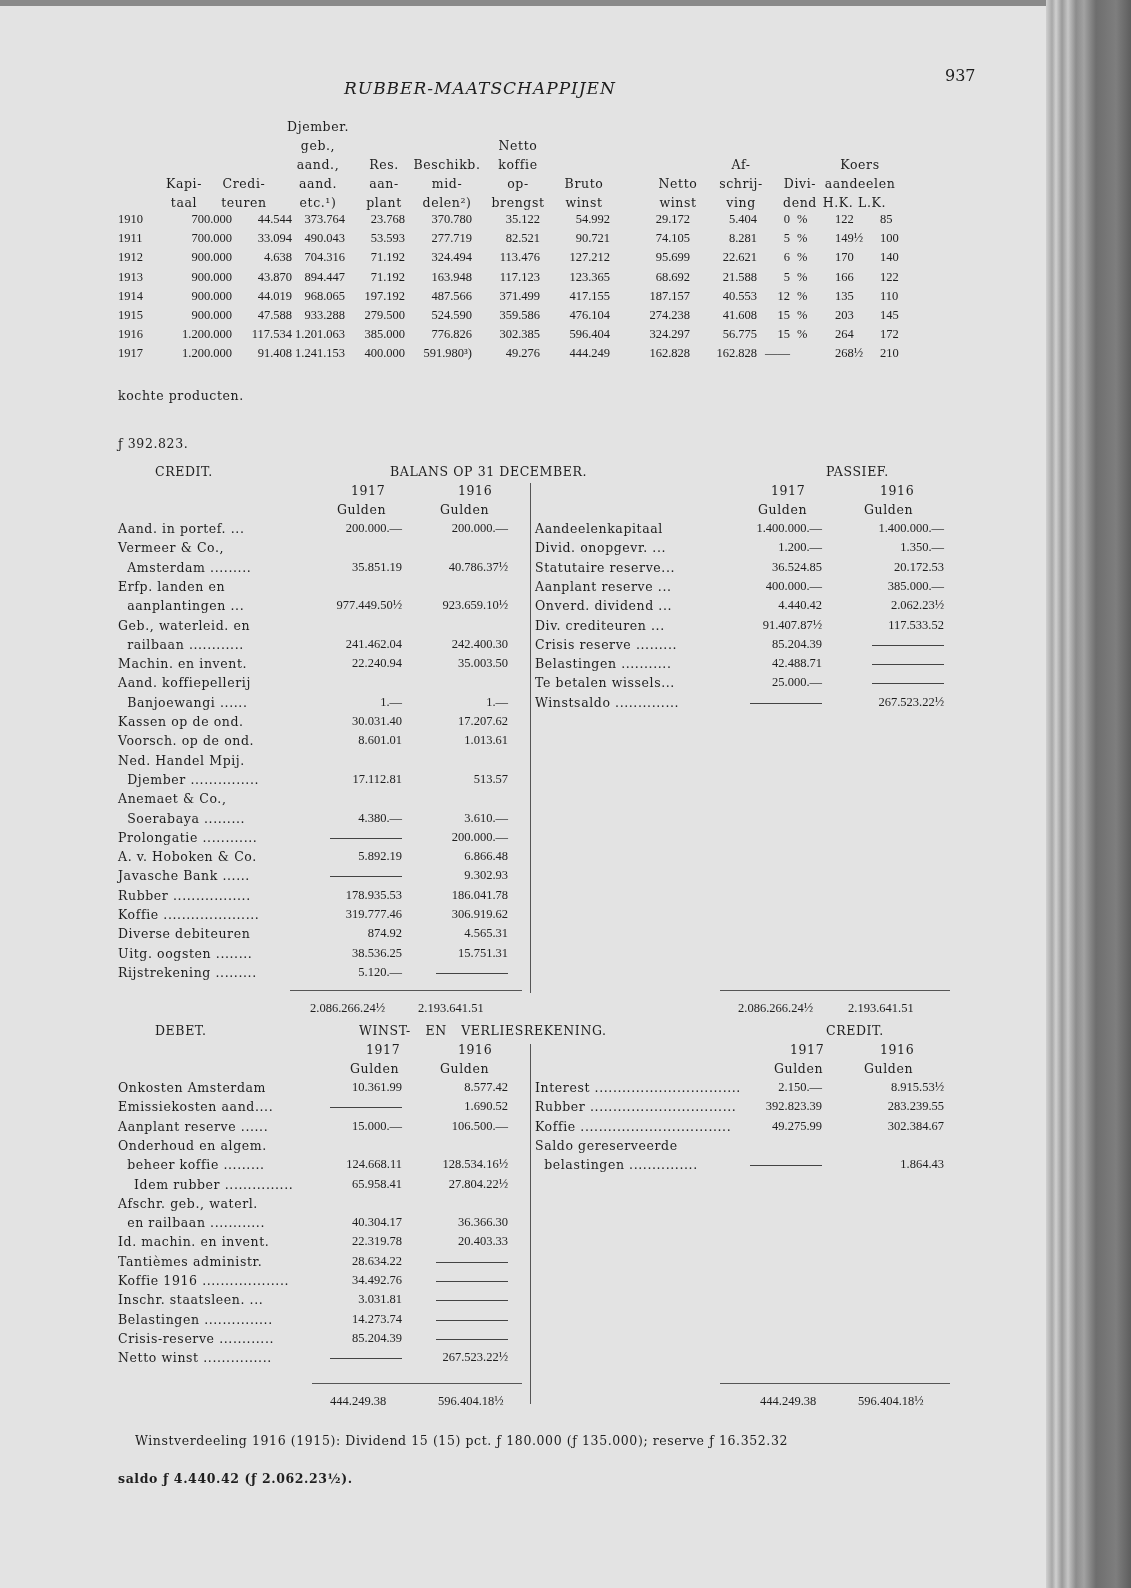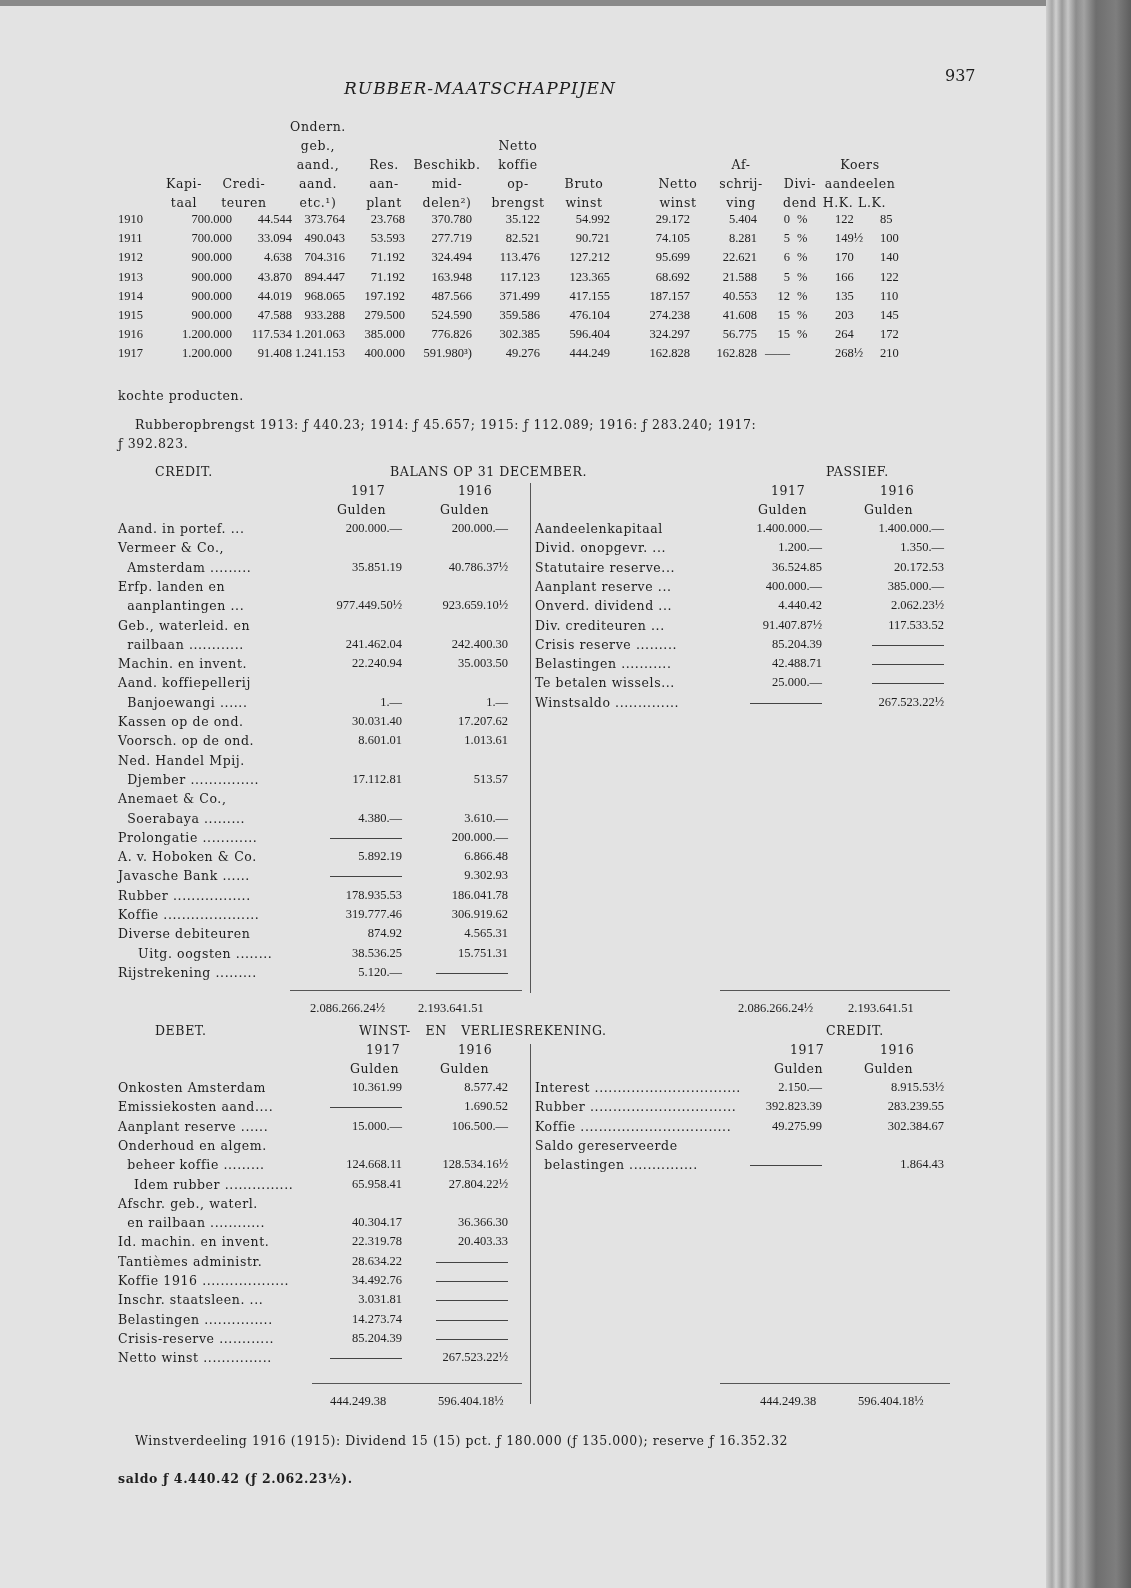--- a/index.html
+++ b/index.html
@@ -34,21 +34,20 @@
   <div class="topedge"></div>
 
   <div class="abs hdr-title">RUBBER-MAATSCHAPPIJEN</div>
   <div class="abs hdr-page">937</div>
 
   <div id="stats-head"></div>
   <div id="stats-body"></div>
 
   <div class="abs t lbl" style="left:118px;top:386px;">kochte producten.</div>
 
-  <div class="abs t lbl" style="left:135px;top:415px;">Rubberopbrengst 1913: ƒ 440.23; 1914: ƒ 45.657; 1915: ƒ 112.089; 1916: ƒ 283.240; 1917:</div>
   <div class="abs t lbl" style="left:118px;top:434px;">ƒ 392.823.</div>
 
   <div class="abs t lbl" style="left:155px;top:462px;">CREDIT.</div>
   <div class="abs t lbl" style="left:390px;top:462px;">BALANS OP 31 DECEMBER.</div>
   <div class="abs t lbl" style="left:826px;top:462px;">PASSIEF.</div>
 
   <div class="abs t lbl" style="left:351px;top:481px;">1917</div>
   <div class="abs t lbl" style="left:458px;top:481px;">1916</div>
   <div class="abs t lbl" style="left:337px;top:500px;">Gulden</div>
   <div class="abs t lbl" style="left:440px;top:500px;">Gulden</div>
@@ -95,21 +94,21 @@
   <div class="abs t num" style="left:438px;top:1392px;">596.404.18½</div>
   <div class="abs t num" style="left:760px;top:1392px;">444.249.38</div>
   <div class="abs t num" style="left:858px;top:1392px;">596.404.18½</div>
 
   <div class="abs t lbl" style="left:135px;top:1431px;">Winstverdeeling 1916 (1915): Dividend 15 (15) pct. ƒ 180.000 (ƒ 135.000); reserve ƒ 16.352.32</div>
   <div class="abs t lbl" style="left:118px;top:1469px;font-weight:bold;">saldo ƒ 4.440.42 (ƒ 2.062.23½).</div>
 <div class="abs t lbl" style="left:184px;top:174px;transform:translateX(-50%);">Kapi-</div>
     <div class="abs t lbl" style="left:184px;top:193px;transform:translateX(-50%);">taal</div>
     <div class="abs t lbl" style="left:244px;top:174px;transform:translateX(-50%);text-align:center;">Credi-</div>
     <div class="abs t lbl" style="left:244px;top:193px;transform:translateX(-50%);">teuren</div>
-    <div class="abs t lbl" style="left:318px;top:117px;transform:translateX(-50%);">Ondern.</div>
+    <div class="abs t lbl" style="left:318px;top:117px;transform:translateX(-50%);">Djember.</div>
     <div class="abs t lbl" style="left:318px;top:136px;transform:translateX(-50%);">geb.,</div>
     <div class="abs t lbl" style="left:318px;top:155px;transform:translateX(-50%);">aand.,</div>
     <div class="abs t lbl" style="left:318px;top:174px;transform:translateX(-50%);">aand.</div>
     <div class="abs t lbl" style="left:318px;top:193px;transform:translateX(-50%);">etc.¹)</div>
     <div class="abs t lbl" style="left:384px;top:155px;transform:translateX(-50%);">Res.</div>
     <div class="abs t lbl" style="left:384px;top:174px;transform:translateX(-50%);">aan-</div>
     <div class="abs t lbl" style="left:384px;top:193px;transform:translateX(-50%);">plant</div>
     <div class="abs t lbl" style="left:447px;top:155px;transform:translateX(-50%);">Beschikb.</div>
     <div class="abs t lbl" style="left:447px;top:174px;transform:translateX(-50%);">mid-</div>
     <div class="abs t lbl" style="left:447px;top:193px;transform:translateX(-50%);">delen²)</div>
@@ -289,21 +288,21 @@
     <div class="abs t num" style="right:538px;top:866.3999999999999px;">9.302.93</div>
     <div class="abs t lbl" style="left:118px;top:885.6999999999998px;white-space:pre;">Rubber .................</div>
     <div class="abs t num" style="right:644px;top:885.6999999999998px;">178.935.53</div>
     <div class="abs t num" style="right:538px;top:885.6999999999998px;">186.041.78</div>
     <div class="abs t lbl" style="left:118px;top:904.9999999999998px;white-space:pre;">Koffie .....................</div>
     <div class="abs t num" style="right:644px;top:904.9999999999998px;">319.777.46</div>
     <div class="abs t num" style="right:538px;top:904.9999999999998px;">306.919.62</div>
     <div class="abs t lbl" style="left:118px;top:924.2999999999997px;white-space:pre;">Diverse debiteuren</div>
     <div class="abs t num" style="right:644px;top:924.2999999999997px;">874.92</div>
     <div class="abs t num" style="right:538px;top:924.2999999999997px;">4.565.31</div>
-    <div class="abs t lbl" style="left:118px;top:943.5999999999997px;white-space:pre;margin-left:20px;">Uitg. oogsten ........</div>
+    <div class="abs t lbl" style="left:118px;top:943.5999999999997px;white-space:pre;">Uitg. oogsten ........</div>
     <div class="abs t num" style="right:644px;top:943.5999999999997px;">38.536.25</div>
     <div class="abs t num" style="right:538px;top:943.5999999999997px;">15.751.31</div>
     <div class="abs t lbl" style="left:118px;top:962.8999999999996px;white-space:pre;">Rijstrekening .........</div>
     <div class="abs t num" style="right:644px;top:962.8999999999996px;">5.120.—</div>
     <div class="abs" style="right:538px;top:972.8999999999996px;width:72px;height:1px;background:#444;"></div>
     <div class="abs t lbl" style="left:535px;top:519px;white-space:pre;">Aandeelenkapitaal</div>
     <div class="abs t num" style="right:224px;top:519px;">1.400.000.—</div>
     <div class="abs t num" style="right:102px;top:519px;">1.400.000.—</div>
     <div class="abs t lbl" style="left:535px;top:538.3px;white-space:pre;">Divid. onopgevr. ...</div>
     <div class="abs t num" style="right:224px;top:538.3px;">1.200.—</div>

